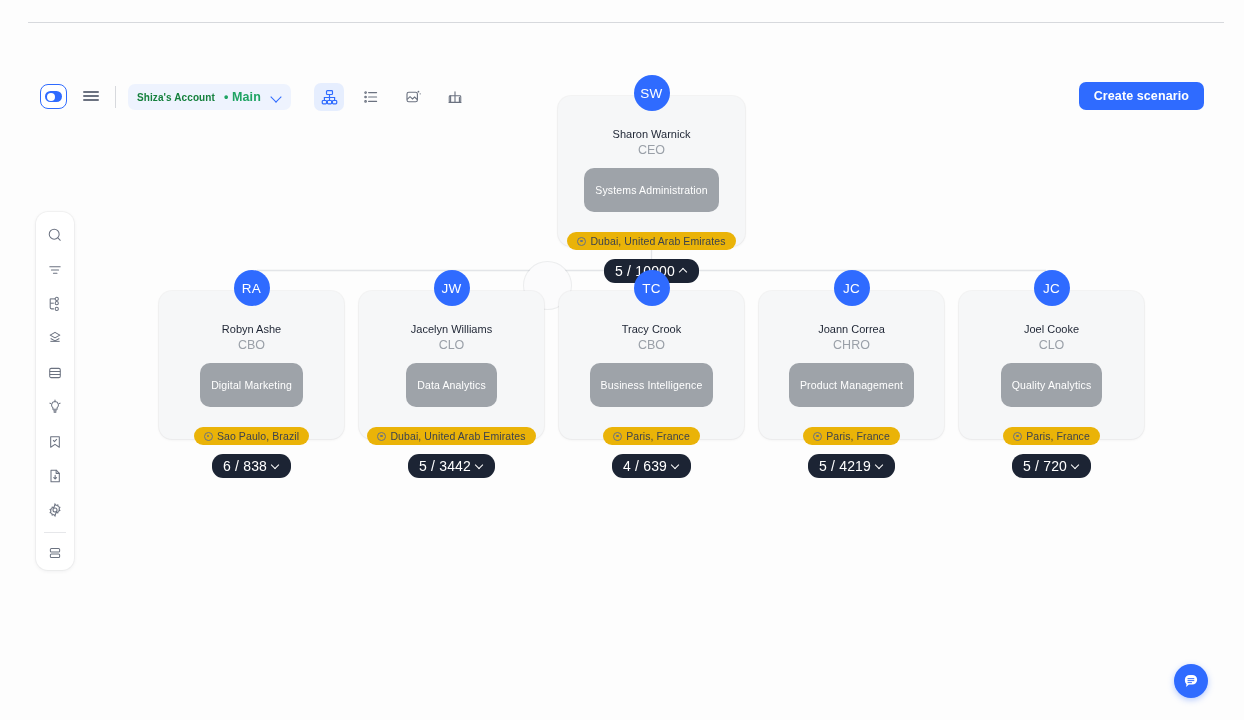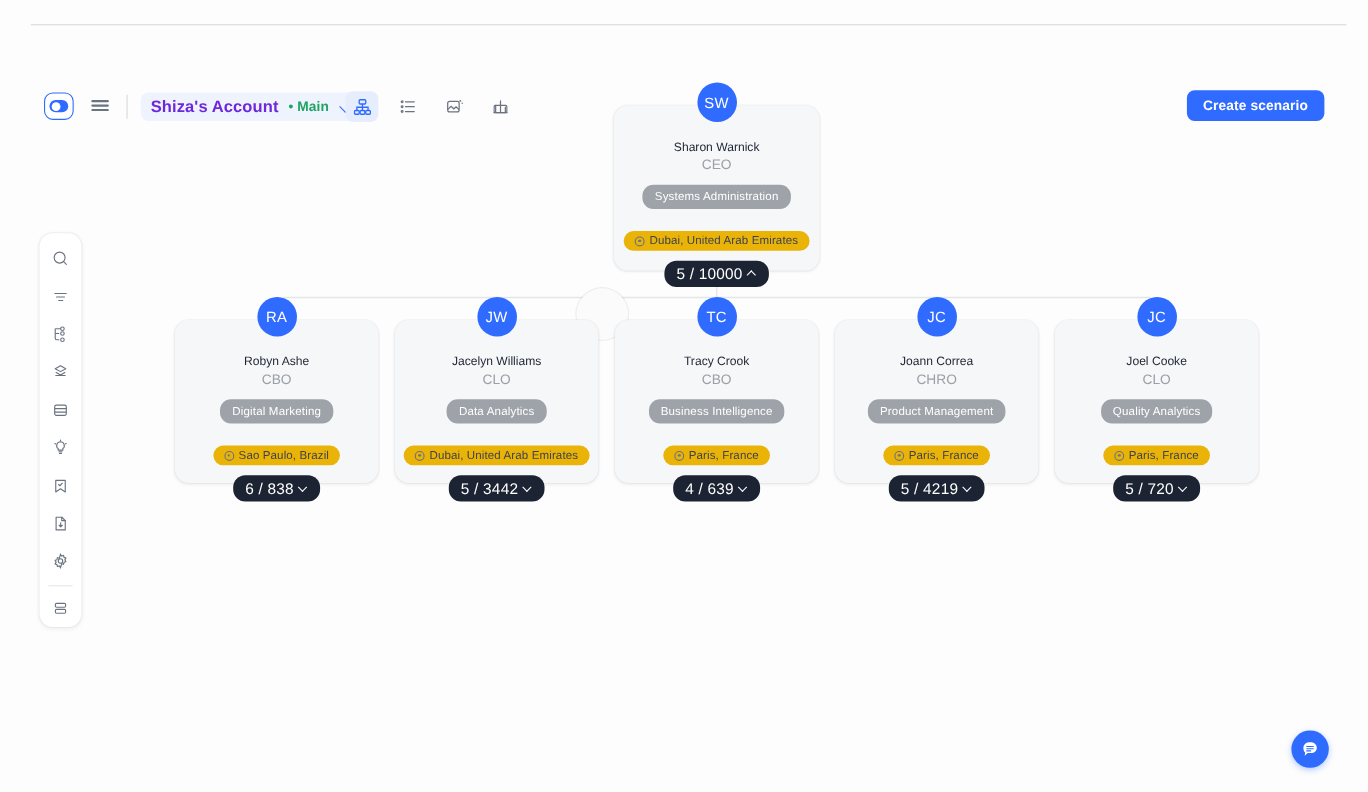--- a/index.html
+++ b/index.html
@@ -44,21 +44,21 @@
   .vsep {
     position: absolute; left: 115px; top: 48px; width: 1px; height: 22px;
     background: #d7d9dd;
   }
 
   .account-sel {
     position: absolute; left: 128px; top: 46px; height: 26px;
     display: flex; align-items: center; gap: 9px;
     padding: 0 9px; border-radius: 7px; background: #eef3fe; cursor: pointer;
   }
-  .account-name { font-size: 15px; font-weight: bold; color: #6d28d9; letter-spacing: .1px; }
+  .account-name { font-size: 10px; font-weight: bold; color: #15803d; letter-spacing: .1px; }
   .account-env { font-size: 12.5px; font-weight: bold; color: #1fa463; letter-spacing: .1px; }
   .chev-down {
     width: 11px; height: 11px; position: relative; margin-left: 1px;
   }
   .chev-down::before {
     content: ""; position: absolute; left: 1px; top: 1px;
     width: 7px; height: 7px;
     border-right: 1.7px solid #2f6bff; border-bottom: 1.7px solid #2f6bff;
     transform: rotate(45deg);
   }
@@ -113,21 +113,21 @@
     font-size: 13.5px; font-weight: normal; letter-spacing: .3px;
   }
   .node-name {
     margin-top: 32px; text-align: center;
     font-size: 11px; color: #1d2433; font-weight: normal;
   }
   .node-title {
     margin-top: 3px; text-align: center; font-size: 12.5px; color: #9aa0a8;
   }
   .pill-dept {
-    margin: 11px auto 0; display: table; padding: 5px 11px;
+    margin: 11px auto 0; display: table; padding: 16px 11px;
     background: #9ea3a9; color: #ffffff; border-radius: 10px;
     font-size: 10.5px; letter-spacing: .15px;
   }
   .pill-loc {
     margin: 20px auto 0; display: flex; align-items: center; gap: 4px;
     width: fit-content; padding: 3px 10px;
     background: #eab308; color: #3d434d; border-radius: 10px;
     font-size: 10.5px; letter-spacing: .1px;
   }
   .pin {

